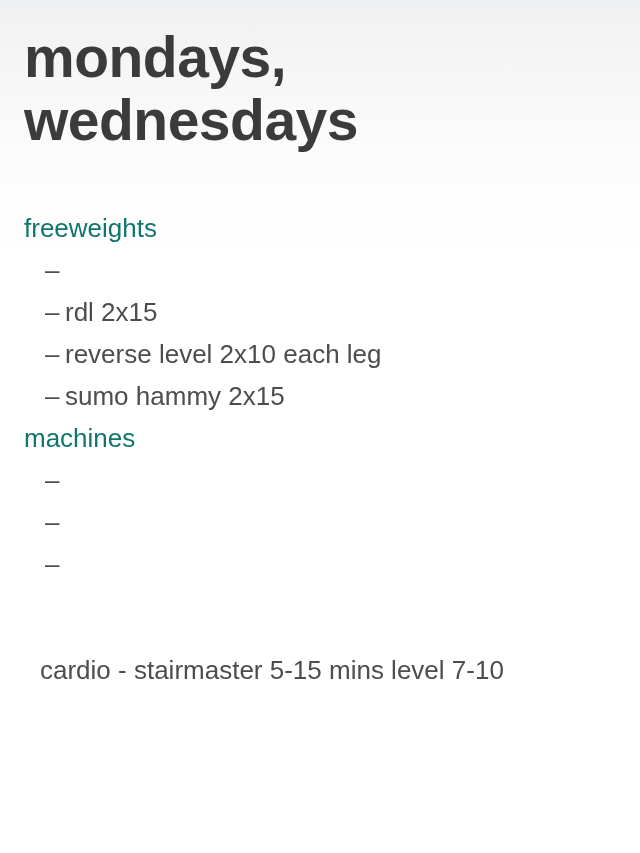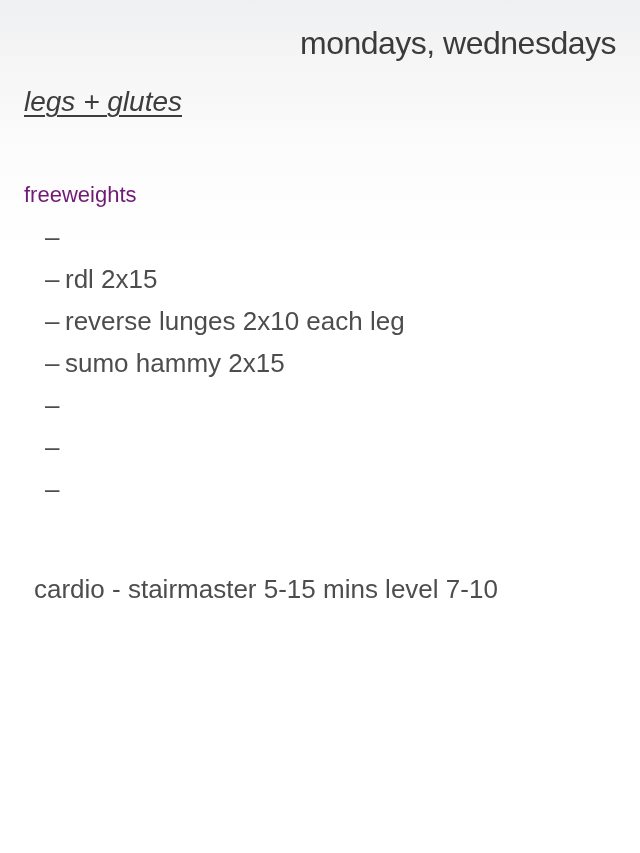--- a/index.html
+++ b/index.html
@@ -12,47 +12,46 @@
     background: linear-gradient(180deg, #eff0f1 0%, #f6f6f7 8%, #fcfcfc 18%, #ffffff 30%, #ffffff 100%);
     font-family: "Liberation Sans", "DejaVu Sans", sans-serif;
     color: #4d4d4d;
     overflow: hidden;
   }
   .note {
     padding: 26px 24px 0 24px;
   }
   .title {
     margin: 0;
-    font-size: 32px;
-    font-weight: 400;
+    font-size: 57px;
+    font-weight: 700;
     letter-spacing: -0.5px;
     color: #3b3b3b;
     line-height: 1.1;
-    text-align: right;
   }
   .subtitle {
     margin: 26px 0 0 0;
     font-size: 28px;
     font-weight: 400;
     font-style: italic;
     text-decoration: underline;
     text-underline-offset: 4px;
     text-decoration-thickness: 2px;
     color: #3d3d3d;
     line-height: 1.1;
   }
   .section {
     margin: 0;
   }
   .section-first {
     margin-top: 56px;
   }
   .sec-heading {
-    font-size: 22px;
-    color: #701a75;
+    font-size: 26px;
+    color: #0f766e;
     line-height: 42px;
   }
   ul.items {
     list-style: none;
     margin: 0;
     padding: 0;
   }
   ul.items li {
     display: flex;
     align-items: baseline;
@@ -60,58 +59,58 @@
     line-height: 42px;
     color: #4d4d4d;
   }
   .dash {
     width: 41px;
     padding-left: 21px;
     box-sizing: border-box;
     flex: 0 0 auto;
   }
   .cardio {
-    margin: 10px;
+    margin: 16px;
     padding-top: 48px;
     font-size: 26px;
     line-height: 42px;
     color: #4d4d4d;
   }
 </style>
 </head>
 <body>
 
 <main class="note">
 
   <h1 class="title">mondays, wednesdays</h1>
 
-  <h2 class="subtitle">legs + glutes</h2>
 
   <section class="section section-first">
     <div class="sec-heading">freeweights</div>
     <ul class="items">
       <li>
         <span class="dash">–</span>
       </li>
       <li>
         <span class="dash">–</span>
         <span>rdl 2x15</span>
       </li>
       <li>
         <span class="dash">–</span>
-        <span>reverse lunges 2x10 each leg</span>
+        <span>reverse level 2x10 each leg</span>
       </li>
       <li>
         <span class="dash">–</span>
         <span>sumo hammy 2x15</span>
       </li>
     </ul>
   </section>
 
   <section class="section">
+    <div class="sec-heading">machines</div>
     <ul class="items">
       <li>
         <span class="dash">–</span>
       </li>
       <li>
         <span class="dash">–</span>
       </li>
       <li>
         <span class="dash">–</span>
       </li>

